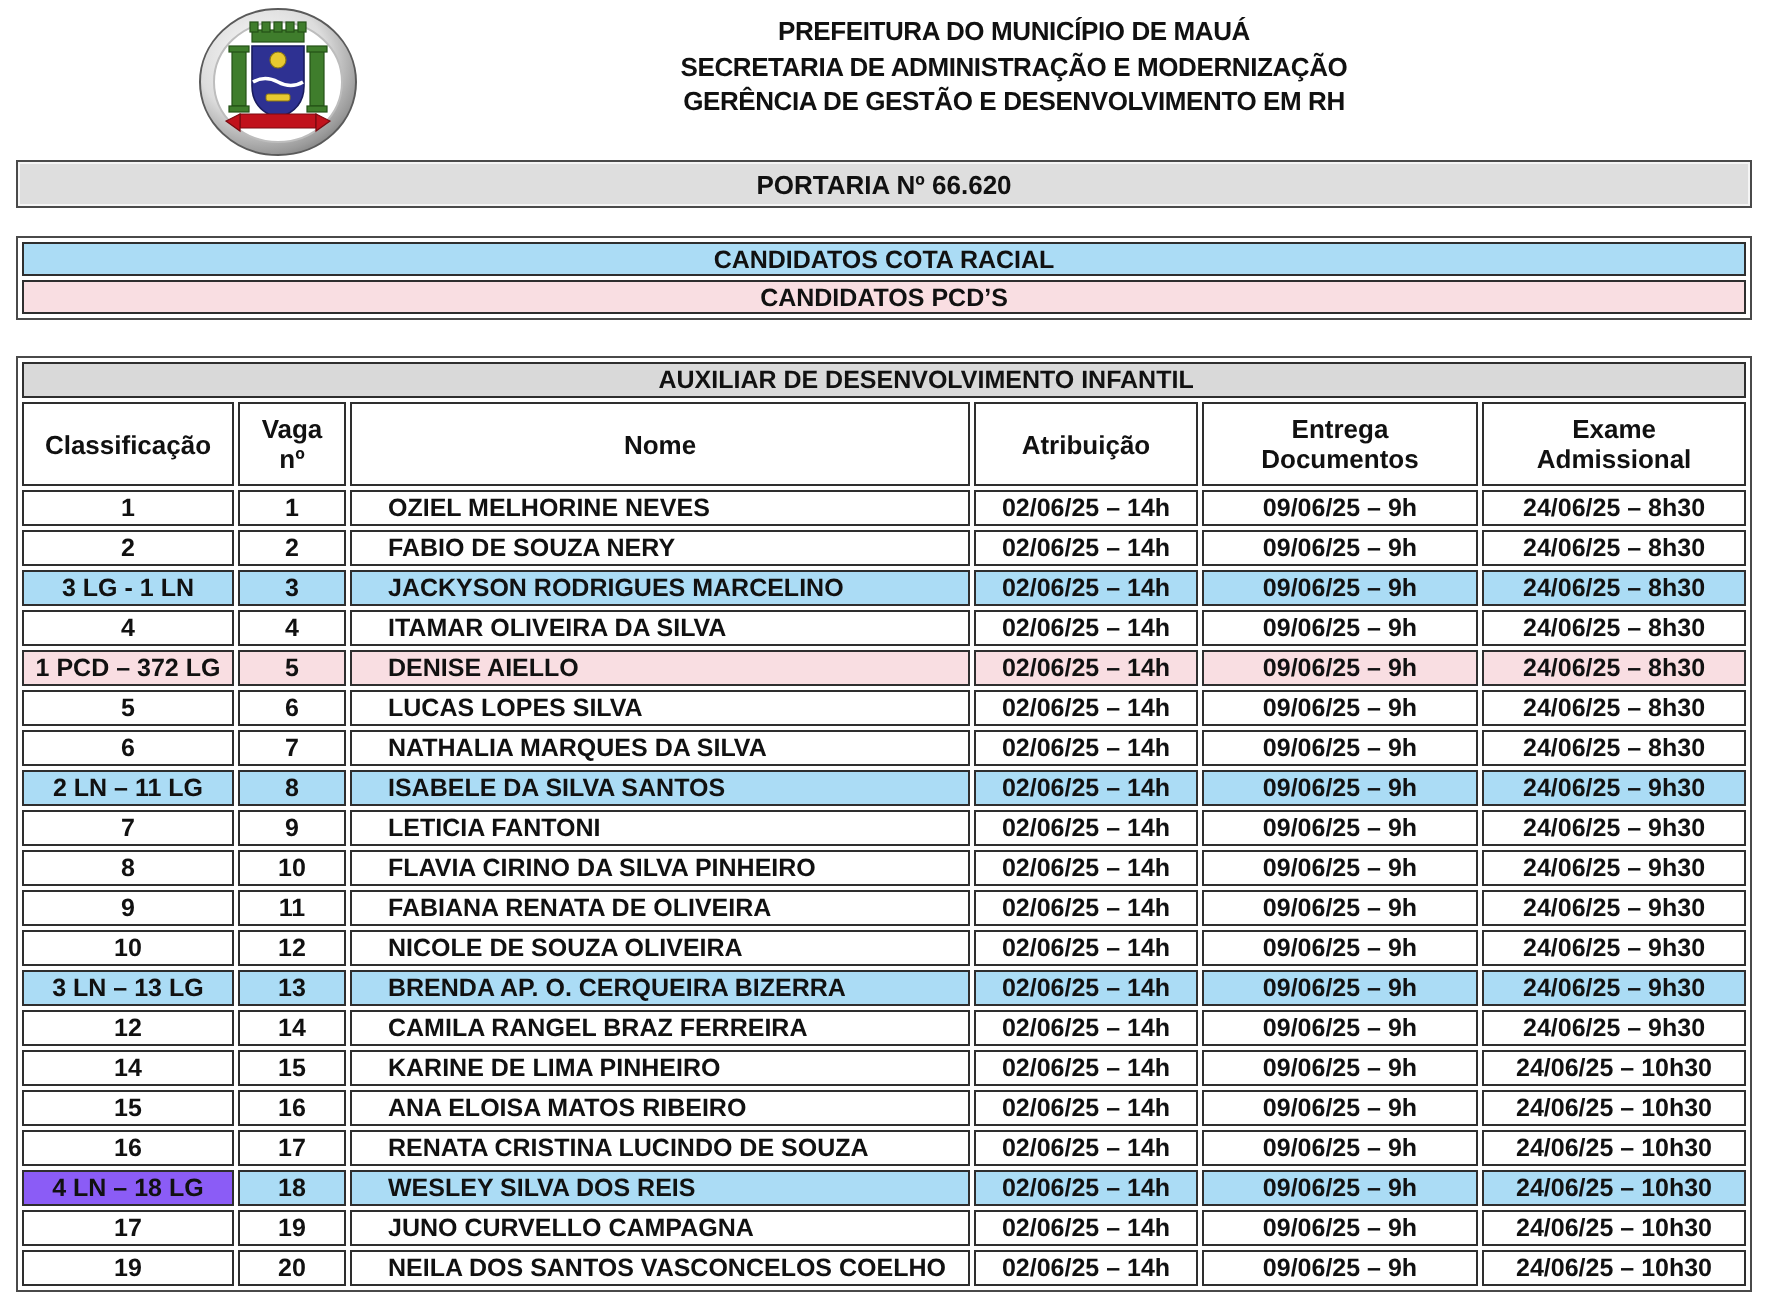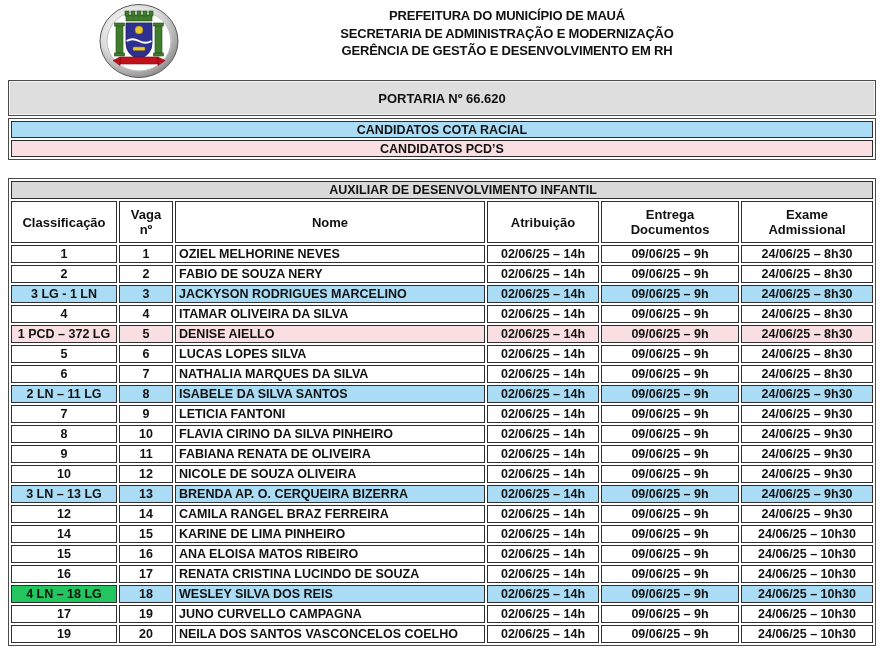--- a/index.html
+++ b/index.html
@@ -6,42 +6,42 @@
   body{width:886px;height:657px;font-family:"Liberation Sans", sans-serif;color:#111;}
   .page{position:relative;width:886px;height:657px;background:#fff;overflow:hidden;}
 
   
   .logo{position:absolute;left:98px;top:3px;width:82px;height:76px;}
   .org-block{position:absolute;left:128px;right:0;top:7px;text-align:center;
              font-weight:bold;font-size:13px;line-height:17.5px;letter-spacing:-0.2px;}
   .org-block div{white-space:nowrap;}
 
   
-  .portaria{position:absolute;left:8px;top:80px;width:868px;height:36px;box-sizing:border-box;
+  .portaria{position:absolute;left:8px;top:80px;width:868px;height:24px;box-sizing:border-box;
             background:#dedede;border:1px solid #4a4a4a;box-shadow:inset 0 0 0 1px #f5f5f5;
             display:flex;align-items:center;justify-content:center;
             font-weight:bold;font-size:13px;}
 
   
   .legend{position:absolute;left:8px;top:118px;width:868px;box-sizing:border-box;
           border:1px solid #4a4a4a;padding:2px;background:#fff;}
   .legend-row{box-sizing:border-box;height:17px;border:1px solid #2e2e2e;margin:0 0 2px 0;
               display:flex;align-items:center;justify-content:center;
               font-weight:bold;font-size:12.5px;}
   .legend-row:last-child{margin-bottom:0;}
 
   
   .main-table{position:absolute;left:8px;top:178px;width:868px;border-collapse:separate;
               border-spacing:2px;border:1px solid #4a4a4a;table-layout:fixed;background:#fff;}
   .main-table td,.main-table th{box-sizing:border-box;border:1px solid #2e2e2e;background:#fff;
               font-weight:bold;overflow:hidden;white-space:nowrap;}
   .tbl-title{height:23px;text-align:center;font-size:13.5px;background:#d9d9d9 !important;}
   .main-table th{height:42px;text-align:center;font-size:13px;line-height:15px;vertical-align:middle;}
   .main-table td{height:18px;font-size:12.5px;text-align:center;vertical-align:middle;}
-  .main-table td.cell-nome{text-align:left;padding-left:3px;margin-left:27px;}
+  .main-table td.cell-nome{text-align:left;padding-left:18px;margin-left:27px;}
 </style>
 </head>
 <body>
 
 <div class="page">
 
   <div class="logo">
     <svg width="82" height="76" viewBox="0 0 82 76" xmlns="http://www.w3.org/2000/svg">
       <defs>
         <radialGradient id="ring" cx="40%" cy="35%" r="75%">
@@ -259,21 +259,21 @@
     </tr>
         <tr>
       <td>16</td>
       <td>17</td>
       <td class="cell-nome">RENATA CRISTINA LUCINDO DE SOUZA</td>
       <td>02/06/25 – 14h</td>
       <td>09/06/25 – 9h</td>
       <td>24/06/25 – 10h30</td>
     </tr>
         <tr>
-      <td style="background: #22c55e;">4 LN – 18 LG</td>
+      <td style="background: #8b5cf6;">4 LN – 18 LG</td>
       <td style="background: rgb(171, 220, 245);">18</td>
       <td class="cell-nome" style="background: rgb(171, 220, 245);">WESLEY SILVA DOS REIS</td>
       <td style="background: rgb(171, 220, 245);">02/06/25 – 14h</td>
       <td style="background: rgb(171, 220, 245);">09/06/25 – 9h</td>
       <td style="background: rgb(171, 220, 245);">24/06/25 – 10h30</td>
     </tr>
         <tr>
       <td>17</td>
       <td>19</td>
       <td class="cell-nome">JUNO CURVELLO CAMPAGNA</td>

